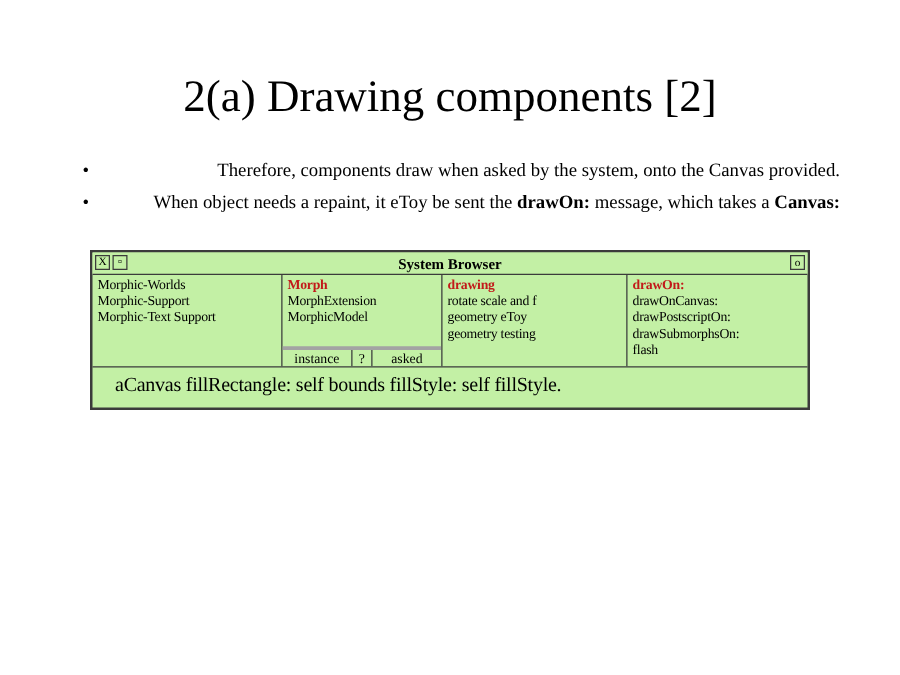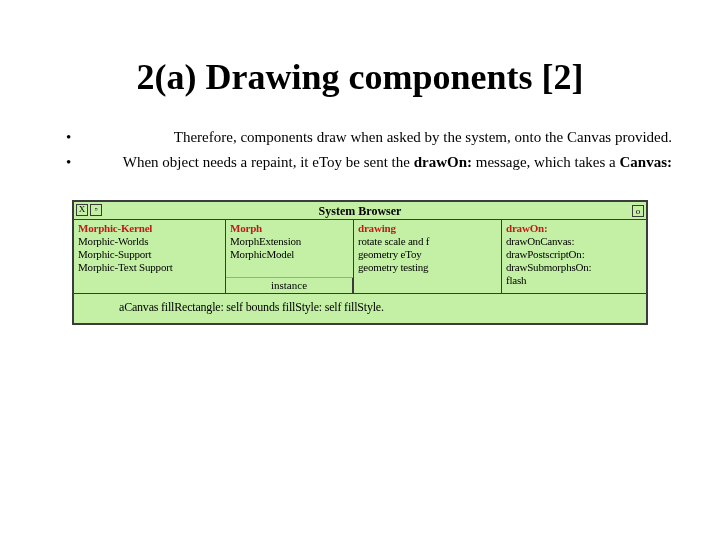--- a/index.html
+++ b/index.html
@@ -1,18 +1,18 @@
 <!DOCTYPE html>
 <html><head>
 <meta charset="utf-8">
 <style>
   * { box-sizing: border-box; margin: 0; padding: 0; }
   html, body { width: 720px; height: 540px; background: #fff; font-family: "Times New Roman", Times, serif; color: #000; }
   .slide { padding: 28px 48px 0 48px; }
-  .title { font-size: 36px; font-weight: 700; text-align: center; margin: 28px 0 30px 0; }
+  .title { font-size: 36px; font-weight: 400; text-align: center; margin: 28px 0 30px 0; }
   .bullets { font-size: 15px; line-height: 1.25; padding-left: 18px; text-align: right; }
   .bullets li { list-style: none; position: relative; padding-left: 20px; margin-bottom: 6px; }
   .bullets li::before { content: "•"; position: absolute; left: 0; top: 0; }
   .bold { font-weight: 700; }
 
   .browser-wrap { margin: 28px auto 0 auto; width: 576px; }
   .browser { border: 2px solid #3b3b3b; background: #c3f0a5; font-family: Georgia, "Times New Roman", serif; font-size: 11px; }
   .titlebar { position: relative; height: 18px; background: #c3f0a5; border-bottom: 1px solid #3b3b3b; text-align: center; }
   .titlebar-text { font-weight: 700; font-size: 12px; line-height: 18px; }
   .titlebar-left { position: absolute; left: 2px; top: 2px; display: flex; gap: 2px; }
@@ -22,28 +22,28 @@
   .panes { display: flex; height: 74px; border-bottom: 1px solid #3b3b3b; }
   .pane { border-right: 1px solid #3b3b3b; padding: 2px 4px; overflow: hidden; position: relative; }
   .pane:last-child { border-right: none; }
   .pane .item { white-space: nowrap; line-height: 13px; letter-spacing: -0.2px; }
   .item.sel { color: #c21a1a; font-weight: 700; }
   .col1 { width: 152px; }
   .col2 { width: 128px; position: relative; }
   .col3 { width: 148px; }
   .col4 { flex: 1; }
 
-  .switch-row { position: absolute; left: 0; right: 0; bottom: 0; display: flex; border-top: 1px solid #a3a3a3; height: 16px; flex-direction: column; }
+  .switch-row { position: absolute; left: 0; right: 0; bottom: 0; display: flex; border-top: 3px solid #a3a3a3; height: 16px; }
   .switch-row div { border-right: 1px solid #3b3b3b; text-align: center; font-size: 11px; line-height: 15px; }
   .switch-row .sw-inst { flex: 1; }
   .switch-row .sw-q { width: 16px; }
   .switch-row .sw-class { flex: 1; border-right: none; }
 
   .sig-row { border-bottom: 1px solid #3b3b3b; padding: 2px 5px; font-weight: 700; font-size: 12px; letter-spacing: -0.2px; }
-  .code-row { padding: 6px 5px 8px 45px; font-size: 12px; letter-spacing: -0.2px; }
+  .code-row { padding: 6px 5px 8px 18px; font-size: 16px; letter-spacing: -0.2px; }
 </style>
 </head>
 <body>
 
 <div class="slide">
   <h1 class="title">2(a) Drawing components [2]</h1>
   <ul class="bullets">
     <li>Therefore, components draw when asked by the system, onto the Canvas provided.</li>
     <li>
       <span>When object needs a repaint, it eToy be sent the </span><span class="bold">drawOn:</span><span> message, which takes a </span><span class="bold">Canvas:</span>
@@ -58,21 +58,20 @@
           <span class="tl-btn">▫</span>
         </div>
         <span class="titlebar-text">System Browser</span>
         <div class="titlebar-right">
           <span class="tl-btn">o</span>
         </div>
       </div>
 
       <div class="panes">
         <div class="pane col1">
-          <div class="item sel">Morphic-Kernel</div>
           <div class="item">Morphic-Worlds</div>
           <div class="item">Morphic-Support</div>
           <div class="item">Morphic-Text Support</div>
         </div>
         <div class="pane col2">
           <div class="item sel">Morph</div>
           <div class="item">MorphExtension</div>
           <div class="item">MorphicModel</div>
           <div class="switch-row">
             <div class="sw-inst">instance</div>

